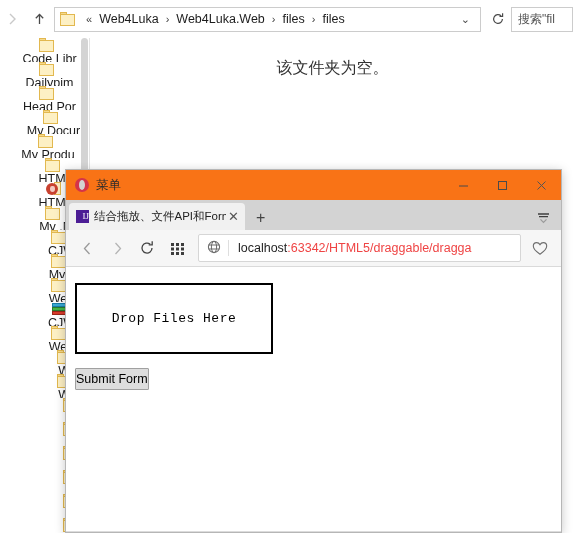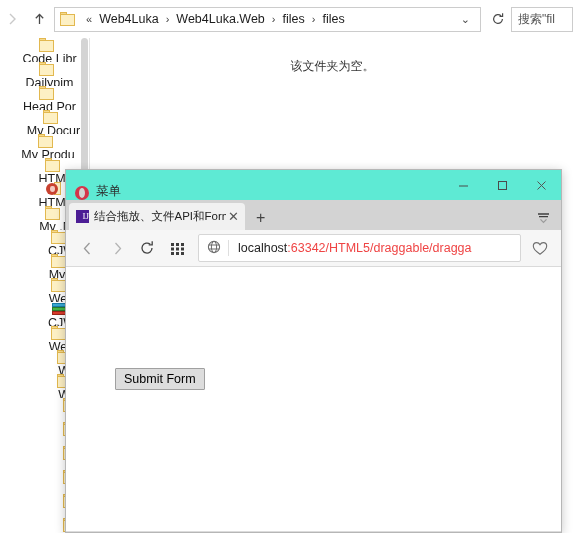--- a/index.html
+++ b/index.html
@@ -202,40 +202,40 @@
     position: absolute;
     left: 90px; top: 38px;
     width: 485px; height: 495px;
     background: #ffffff;
   }
   .empty-msg {
     position: absolute;
     left: 0; top: 20px;
     width: 485px;
     text-align: center;
-    font-size: 12px;
+    font-size: 16px;
     color: #333;
   }
 
   
   #browser {
     position: absolute;
     left: 65px; top: 169px;
     width: 497px; height: 364px;
     background: #dcdcdc;
     border: 1px solid #b6b6b6;
     box-shadow: 0 2px 10px rgba(0,0,0,0.22);
     box-sizing: border-box;
     overflow: hidden;
   }
   .br-titlebar {
     height: 30px;
-    background: #5eead4;
-    display: flex;
-    align-items: flex-end;
+    background: #f97316;
+    display: flex;
+    align-items: center;
     position: relative;
   }
   .opera-logo {
     width: 14px; height: 14px;
     margin-left: 9px;
     border-radius: 50%;
     background: #d4344a;
     position: relative;
     flex: 0 0 auto;
   }
@@ -400,22 +400,21 @@
   }
   .submit-btn {
     position: absolute;
     left: 9px; top: 101px;
     background: #dddddd;
     border: 1px solid #a0a0a0;
     border-radius: 1px;
     font-family: "Liberation Sans", sans-serif;
     font-size: 12.5px;
     color: #000;
-    padding: 3px 8px;
-    margin-left: 40px;
+    padding: 3px 0;
   }
 </style>
 </head>
 <body>
 
 <div id="explorer">
 
   <div class="exp-navbar">
 
     <div class="nav-btn disabled">
@@ -731,15 +730,19 @@
     </div>
 
     <div class="heart-btn">
       <svg width="16" height="15" viewBox="0 0 16 15">
         <path d="M8 13.2 C8 13.2 1.3 8.9 1.3 5.1 C1.3 3 2.9 1.6 4.7 1.6 C6 1.6 7.3 2.4 8 3.6 C8.7 2.4 10 1.6 11.3 1.6 C13.1 1.6 14.7 3 14.7 5.1 C14.7 8.9 8 13.2 8 13.2 Z" fill="none" stroke="#6e6e6e" stroke-width="1.1"></path>
       </svg>
     </div>
   </div>
 
   <div class="br-viewport">
+    <div class="dropzone">
+      <span class="inner-line"></span>
+      <span class="dropzone-text">Drop Files Here</span>
+    </div>
     <button class="submit-btn">Submit Form</button>
   </div>
 </div>
 
 </body></html>

